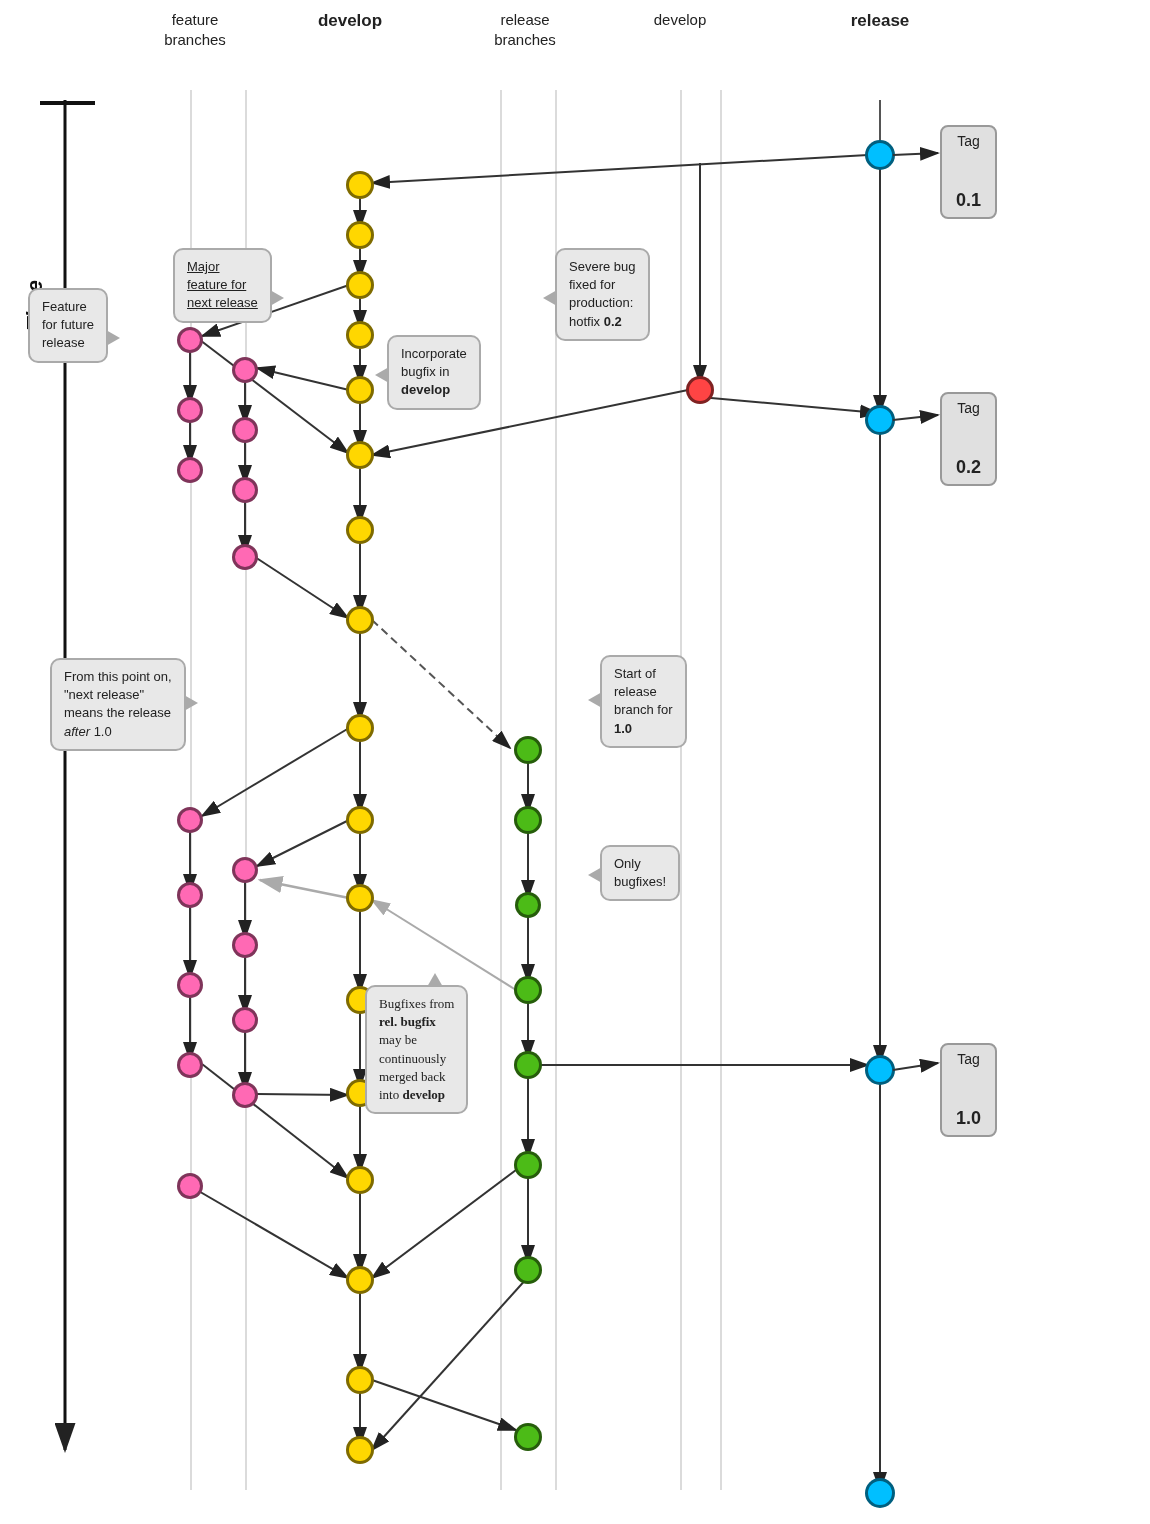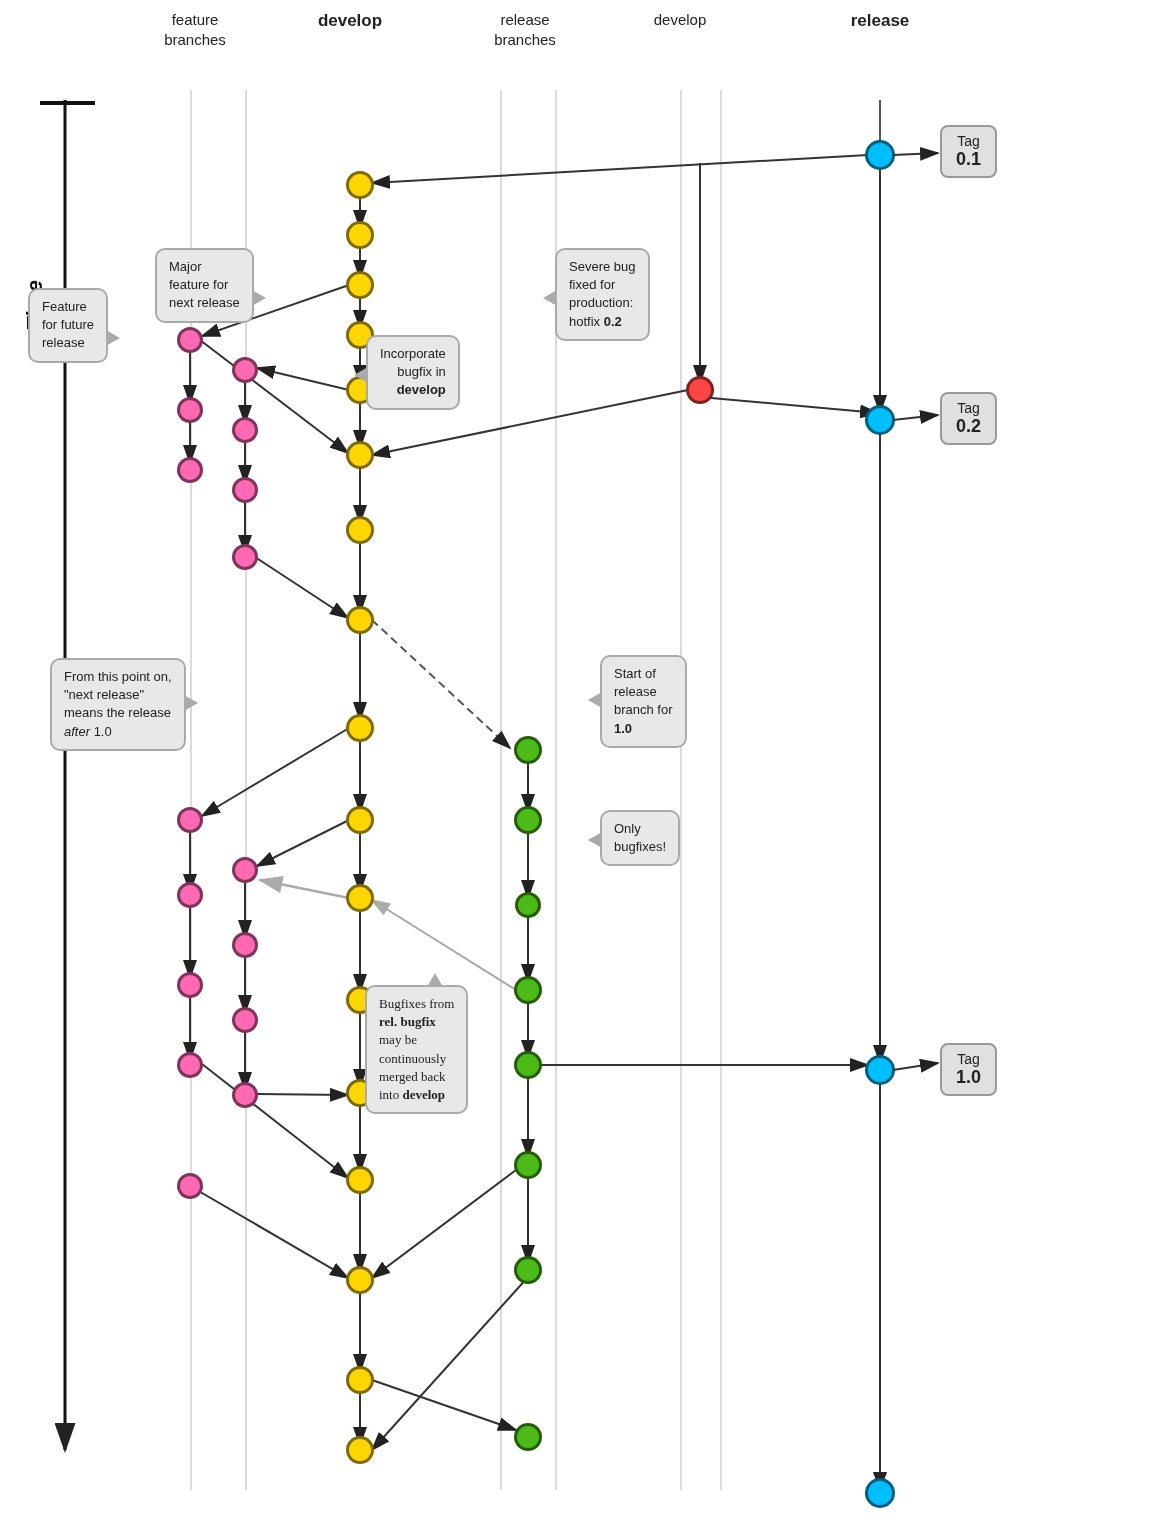--- a/index.html
+++ b/index.html
@@ -90,20 +90,21 @@
       border: 2px solid #999;
       border-radius: 8px;
       padding: 6px 14px;
       text-align: center;
       font-size: 14px;
       color: #222;
     }
     .tag-box .tag-num {
       font-weight: bold;
       font-size: 18px;
+      margin-top: 41px;
     }
   </style>
 </head>
 <body>
 
 <div class="diagram-container">
 
   <div class="col-header" style="left:145px; width:100px;">feature<br>branches</div>
   <div class="col-header bold" style="left:310px; width:80px;">develop</div>
   <div class="col-header" style="left:470px; width:110px;">release<br>branches</div>
@@ -293,46 +294,46 @@
     <line x1="893" y1="420" x2="938" y2="415" stroke="#333" stroke-width="2" marker-end="url(#arrowhead)"></line>
     <line x1="893" y1="1070" x2="938" y2="1063" stroke="#333" stroke-width="2" marker-end="url(#arrowhead)"></line>
   </svg>
 
   <div class="callout" style="left:28px;top:288px;max-width:115px;">
     <span>Feature<br>for future<br>release</span>
     
     <div style="position:absolute;right:-14px;top:40px;border-top:8px solid transparent;border-bottom:8px solid transparent;border-left:14px solid #aaa;"></div>
   </div>
 
-  <div class="callout" style="left:155px;top:248px;max-width:130px;">
+  <div class="callout" style="left:173px;top:248px;max-width:130px;text-decoration:underline;">
     <span>Major<br>feature for<br>next release</span>
     <div style="position:absolute;right:-14px;top:40px;border-top:8px solid transparent;border-bottom:8px solid transparent;border-left:14px solid #aaa;"></div>
   </div>
 
   <div class="callout" style="left:555px;top:248px;max-width:145px;">
     <span>Severe bug<br>fixed for<br>production:<br>hotfix <strong>0.2</strong></span>
     <div style="position:absolute;left:-14px;top:40px;border-top:8px solid transparent;border-bottom:8px solid transparent;border-right:14px solid #aaa;"></div>
   </div>
 
-  <div class="callout" style="left:366px;top:335px;max-width:130px;text-align:right;">
+  <div class="callout" style="left:387px;top:335px;max-width:130px;">
     <span>Incorporate<br>bugfix in<br><strong>develop</strong></span>
     <div style="position:absolute;left:-14px;top:30px;border-top:8px solid transparent;border-bottom:8px solid transparent;border-right:14px solid #aaa;"></div>
   </div>
 
   <div class="callout" style="left:50px;top:658px;max-width:175px;">
     <span>From this point on,<br>"next release"<br>means the release<br><em>after</em> 1.0</span>
     <div style="position:absolute;right:-14px;top:35px;border-top:8px solid transparent;border-bottom:8px solid transparent;border-left:14px solid #aaa;"></div>
   </div>
 
   <div class="callout" style="left:600px;top:655px;max-width:130px;">
     <span>Start of<br>release<br>branch for<br><strong>1.0</strong></span>
     <div style="position:absolute;left:-14px;top:35px;border-top:8px solid transparent;border-bottom:8px solid transparent;border-right:14px solid #aaa;"></div>
   </div>
 
-  <div class="callout" style="left:600px;top:810px;max-width:110px;">
+  <div class="callout" style="left:600px;top:845px;max-width:110px;">
     <span>Only<br>bugfixes!</span>
     <div style="position:absolute;left:-14px;top:20px;border-top:8px solid transparent;border-bottom:8px solid transparent;border-right:14px solid #aaa;"></div>
   </div>
 
   <div class="callout" style="left:365px;top:985px;max-width:155px;font-family:Liberation Serif, serif;">
     <span>Bugfixes from<br><strong>rel. bugfix</strong><br>may be<br>continuously<br>merged back<br>into <strong>develop</strong></span>
     
     <div style="position:absolute;top:-14px;left:60px;border-left:8px solid transparent;border-right:8px solid transparent;border-bottom:14px solid #aaa;"></div>
   </div>
 

